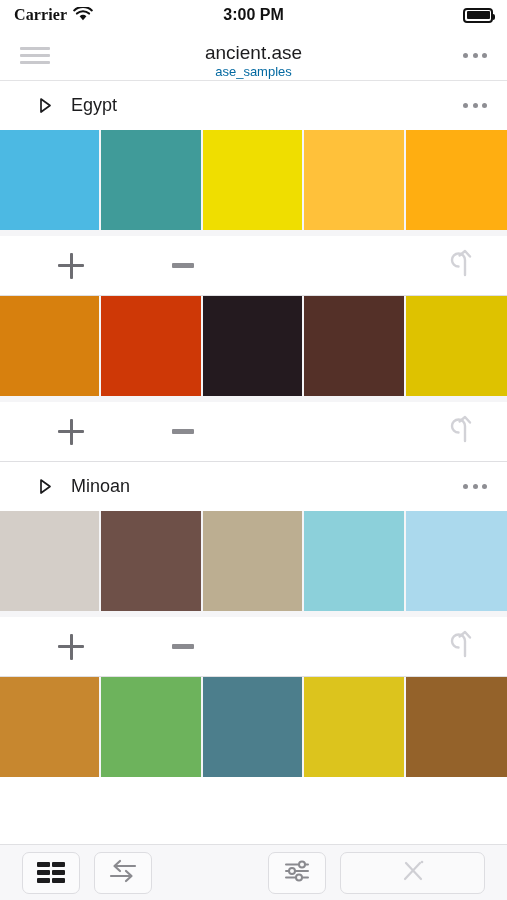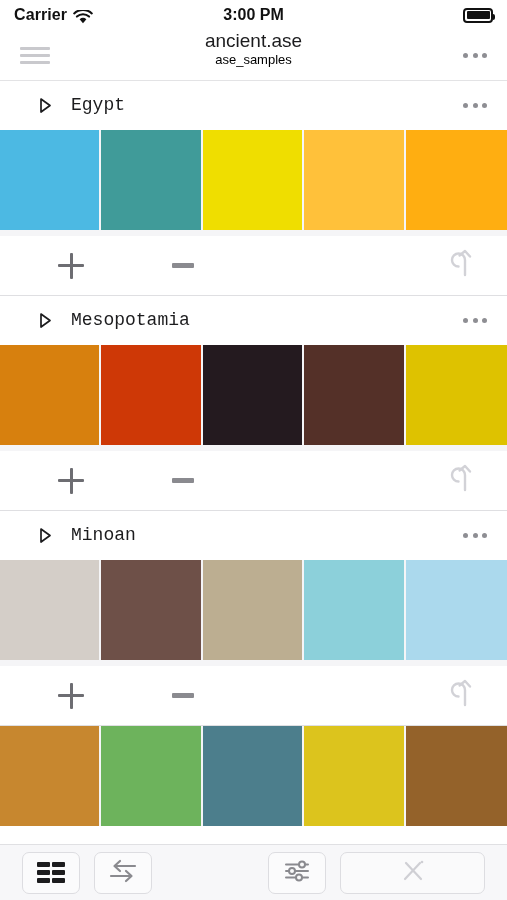--- a/index.html
+++ b/index.html
@@ -12,21 +12,21 @@
   .phone { width: 507px; height: 900px; position: relative; background: #fff; display: flex; flex-direction: column; }
 
   
   .statusbar {
     height: 30px; flex: 0 0 30px;
     display: flex; align-items: center;
     padding: 0 14px;
     font-size: 16px; font-weight: bold; color: #111;
     position: relative;
   }
-  .sb-left { display: flex; align-items: flex-end; gap: 6px; }
+  .sb-left { display: flex; align-items: flex-start; gap: 6px; font-family: Liberation Serif, serif; }
   .sb-carrier { font-size: 16px; font-weight: bold; letter-spacing: .1px; }
   .wifi { display: inline-block; width: 20px; height: 15px; position: relative; }
   .wifi svg { position: absolute; top: 1px; left: 0; }
   .sb-time {
     position: absolute; left: 0; right: 0; text-align: center;
     font-size: 16px; font-weight: bold; pointer-events: none;
   }
   .sb-right { margin-left: auto; display: flex; align-items: center; }
   .battery {
     width: 30px; height: 15px; border: 2px solid #111; border-radius: 4px;
@@ -42,25 +42,25 @@
   .navbar {
     flex: 0 0 51px; height: 51px;
     display: flex; align-items: center; justify-content: space-between;
     padding: 0 20px; position: relative;
     border-bottom: 1px solid #e3e3e5;
   }
   .hamburger { width: 30px; height: 20px; display: flex; flex-direction: column; justify-content: center; gap: 4px; cursor: pointer; }
   .hamburger span { display: block; height: 3px; background: #c9c9cd; border-radius: 1px; }
   .nav-titles {
     position: absolute; left: 0; right: 0; top: 0; bottom: 0;
-    display: flex; flex-direction: column; align-items: center; justify-content: flex-start;
+    display: flex; flex-direction: column; align-items: center; justify-content: flex-end;
     pointer-events: none;
   }
   .nav-title { font-size: 19px; color: #1c1c1e; line-height: 22px; }
-  .nav-sub { font-size: 13px; color: #000000; line-height: 16px; }
+  .nav-sub { font-size: 13px; color: #0369a1; line-height: 16px; }
   .dots { display: flex; gap: 4.5px; align-items: center; cursor: pointer; z-index: 2; }
   .dots i { width: 5px; height: 5px; border-radius: 50%; background: #8e8e93; display: block; }
 
   
   .list { flex: 1 1 auto; overflow: hidden; background: #fff; }
 
   .group { background: #fff; }
   .group-header {
     height: 49px; display: flex; align-items: center;
     padding: 0 20px 0 40px; position: relative;
@@ -71,21 +71,21 @@
     width: 0; height: 0;
     border-left: 11px solid #1c1c1e;
     border-top: 7px solid transparent;
     border-bottom: 7px solid transparent;
     cursor: pointer;
   }
   .disclosure.hollow {
     border: none; width: 12px; height: 15px;
   }
   .group-name {
-    margin-left: 31px; font-size: 18px; color: #1c1c1e; font-family: Liberation Mono, monospace;
+    margin-left: 31px; font-size: 18px; color: #1c1c1e;
   }
   .group-dots { margin-left: auto; }
 
   .swatch-row { display: flex; height: 100px; width: 100%; background: #f5f5f7; }
   .swatch { flex: 1 1 20%; height: 100%; border-right: 2px solid #f5f5f7; }
   .swatch:last-child { border-right: none; }
 
   .gap { height: 6px; background: #f5f5f7; }
 
   .action-row {
@@ -199,31 +199,20 @@
           </div>
           <div class="act act-undo">
             <span><svg width="28" height="30" viewBox="0 0 28 30">
                 <path d="M19 26 V11 a6.5 6.5 0 0 0 -13 0 a6.5 6.5 0 0 0 6.5 6.5" fill="none" stroke="#d2d2d7" stroke-width="2.4" stroke-linecap="round"></path>
                 <path d="M13.6 6.5 L19 2 L24 7.5" fill="none" stroke="#d2d2d7" stroke-width="2.4" stroke-linecap="round" stroke-linejoin="round"></path>
               </svg></span>
           </div>
         </div>
       </div>
       <div class="group">
-        <div class="group-header">
-          <span class="disclosure hollow"><svg width="13" height="16" viewBox="0 0 13 16">
-              <path d="M2 1.5 L11 8 L2 14.5 Z" fill="none" stroke="#1c1c1e" stroke-width="1.7" stroke-linejoin="round"></path>
-            </svg></span>
-          <span class="group-name">Mesopotamia</span>
-          <div class="dots group-dots">
-            <i></i>
-            <i></i>
-            <i></i>
-          </div>
-        </div>
         <div class="swatch-row">
           <div class="swatch" style="background: rgb(215, 128, 14);"></div>
           <div class="swatch" style="background: rgb(206, 56, 6);"></div>
           <div class="swatch" style="background: rgb(36, 26, 31);"></div>
           <div class="swatch" style="background: rgb(84, 48, 40);"></div>
           <div class="swatch" style="background: rgb(222, 194, 0);"></div>
         </div>
         <div class="gap"></div>
         <div class="action-row">
           <div class="act act-plus">

